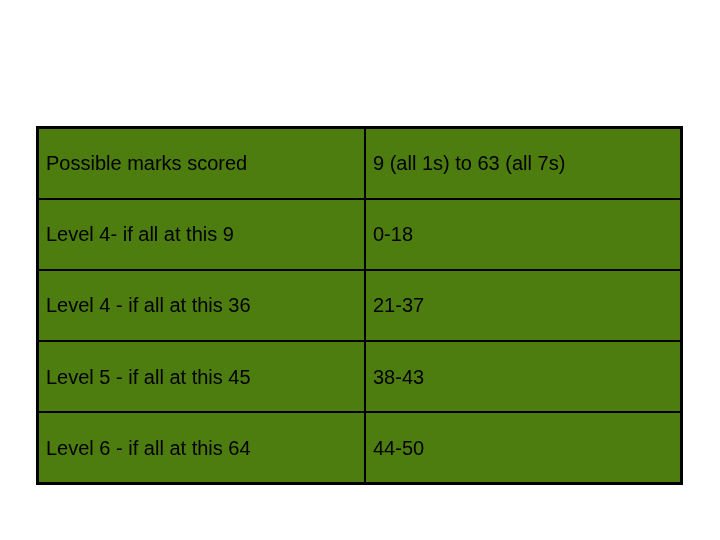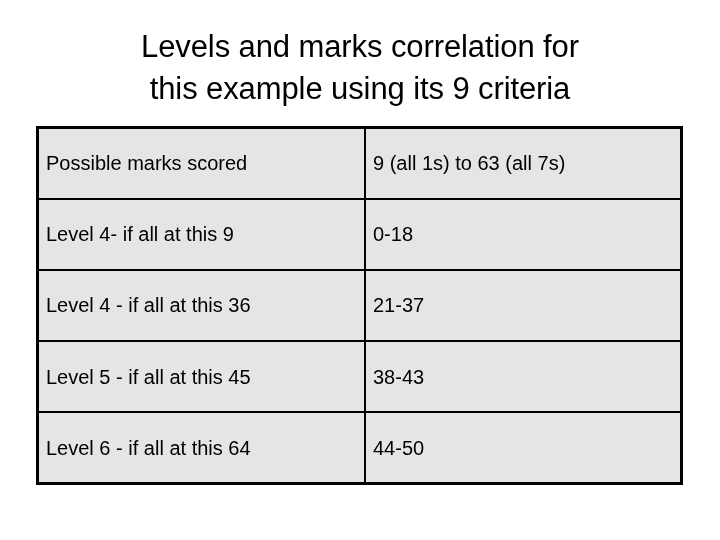--- a/index.html
+++ b/index.html
@@ -60,21 +60,21 @@
   }
 
   table.levels-table td {
     border: 0;
     border-bottom: 2px solid #000000;
     padding: 0 0 0 7px;
     font-size: 20px;
     line-height: 22px;
     vertical-align: middle;
     color: #000000;
-    background: #e5e5e5;
+    background: #4d7c0f;
     height: 44.6px;
     overflow: hidden;
     white-space: nowrap;
   }
 
   table.levels-table tr:last-child td {
     border-bottom: 0;
   }
 
   table.levels-table td.col-label {
@@ -84,22 +84,20 @@
 
   table.levels-table td.col-value {
     width: auto;
   }
 </style>
 </head>
 <body>
 
 <div class="slide">
 
-  <div class="slide-title">Levels and marks correlation for
-this example using its 9 criteria</div>
 
   <div class="table-wrap">
     <table class="levels-table">
       <tbody>
 
         <tr>
           <td class="col-label">Possible marks scored</td>
           <td class="col-value">9 (all 1s) to 63 (all 7s)</td>
         </tr>
 

